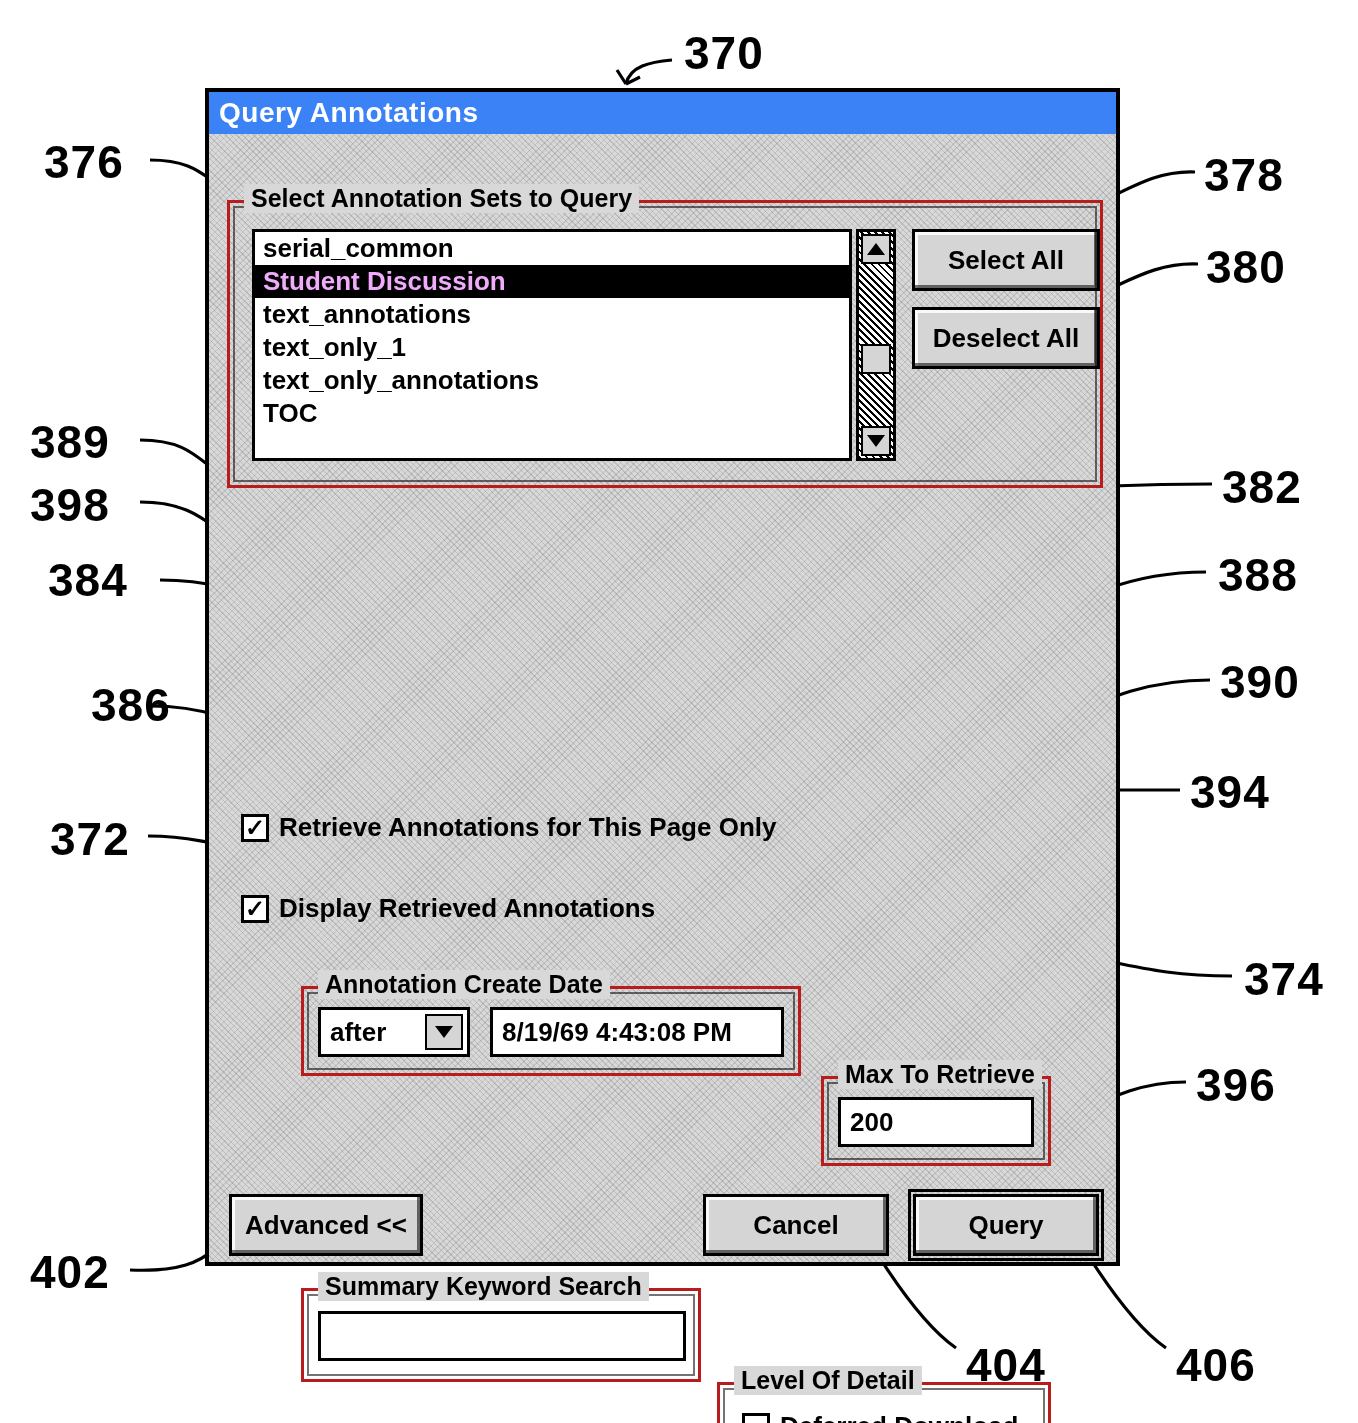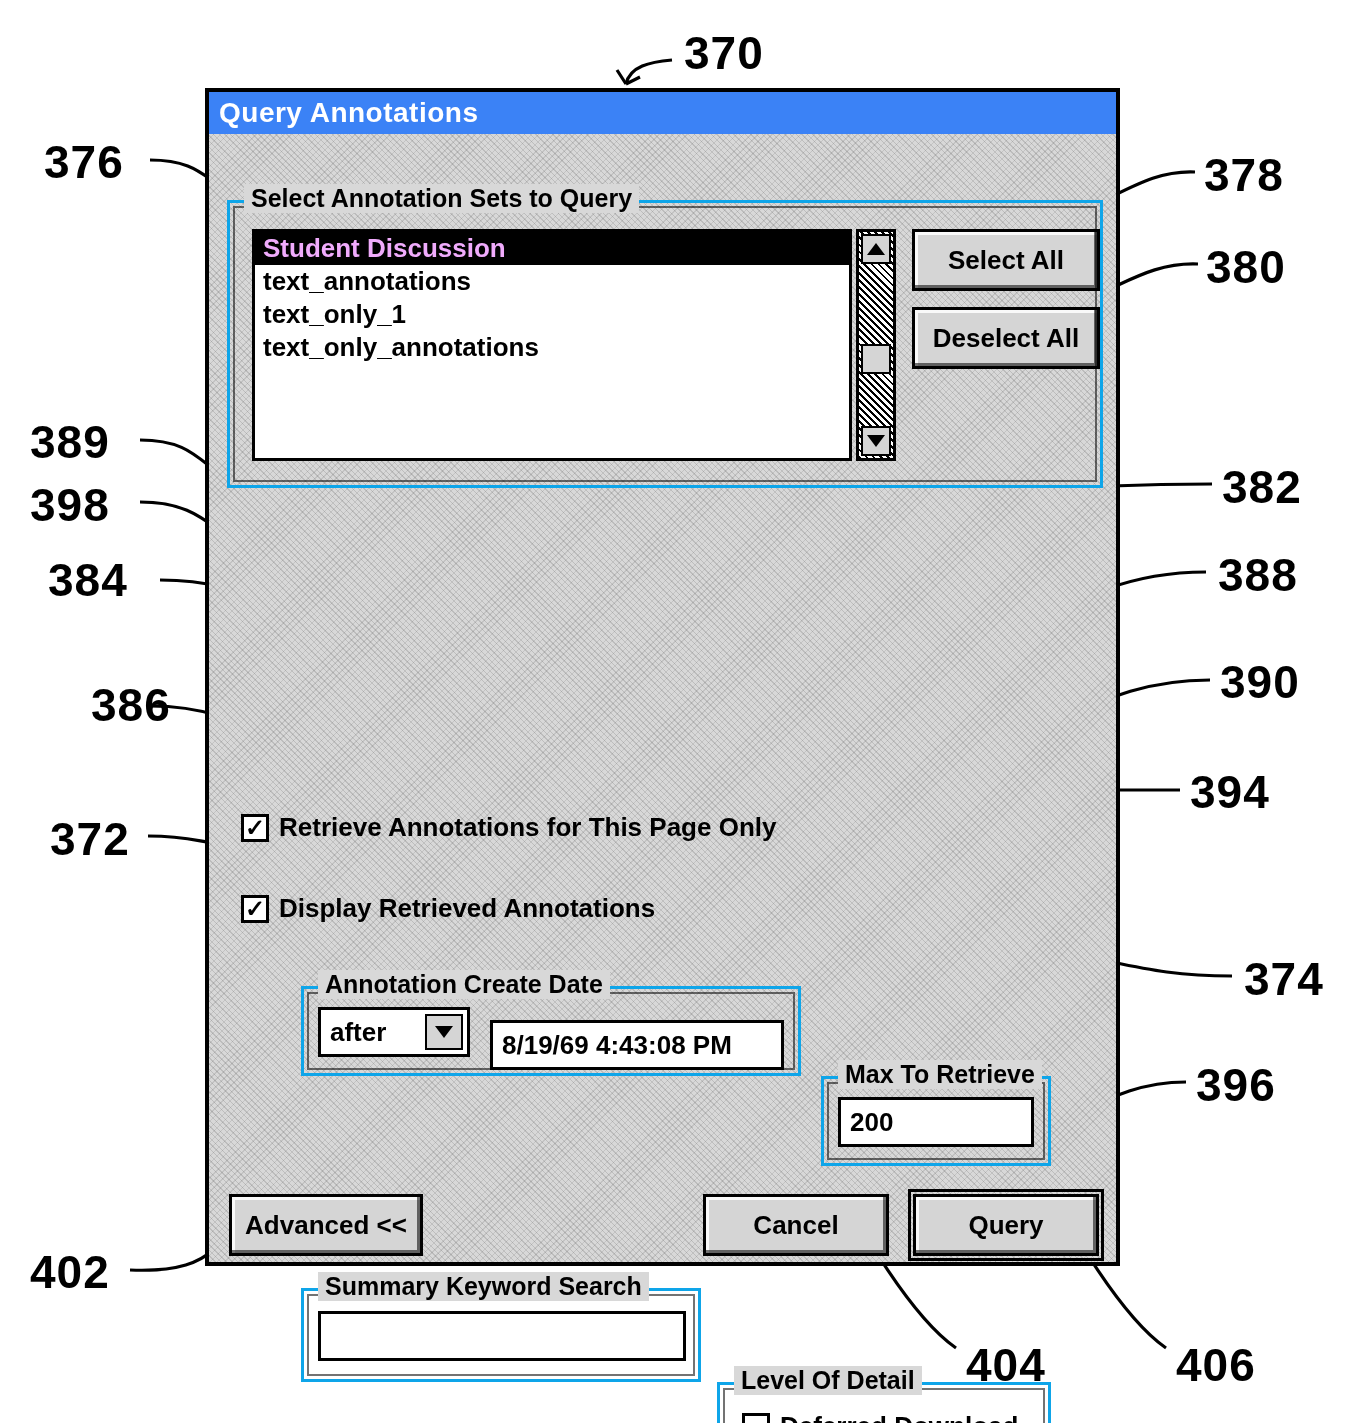--- a/index.html
+++ b/index.html
@@ -18,21 +18,21 @@
     background-image:
       repeating-linear-gradient(45deg, rgba(0,0,0,.17) 0 1px, transparent 1px 4px),
       repeating-linear-gradient(-45deg, rgba(0,0,0,.13) 0 1px, transparent 1px 5px);
     opacity:.75;}
   #dialog > *{position:relative;z-index:2;}
 
   .titlebar{height:42px;background:#3b82f6;color:#fff;display:flex;align-items:center;
             padding-left:10px;font-size:28px;font-weight:700;letter-spacing:.5px;}
 
   
-  .group{position:absolute;border:3px solid #0ea5e9;box-sizing:border-box;background:transparent;text-decoration:underline;}
+  .group{position:absolute;border:3px solid #b91c1c;box-sizing:border-box;background:transparent;text-decoration:underline;}
   .group::after{content:"";position:absolute;left:3px;top:3px;right:3px;bottom:3px;border:2px solid #000;
                 pointer-events:none;opacity:.55;}
   .glabel{position:absolute;top:-19px;left:14px;background:#d8d8d8;padding:0 7px;
           font-size:25px;font-weight:700;color:#000;white-space:nowrap;z-index:4;}
 
   
   .field{background:#fff;border:3px solid #000;box-sizing:border-box;
          display:flex;align-items:center;padding-left:9px;font-size:26px;font-weight:700;color:#000;}
   .field::after{content:"";}
 
@@ -122,24 +122,26 @@
 <div id="dialog">
 
   <div class="titlebar">
     <span>Query Annotations</span>
   </div>
 
   <div class="group" style="left:18px;top:66px;width:876px;height:288px;">
     <div class="glabel">Select Annotation Sets to Query</div>
 
     <div id="listbox">
+      <div class="li">serial_common</div>
       <div class="li sel">Student Discussion</div>
       <div class="li">text_annotations</div>
       <div class="li">text_only_1</div>
       <div class="li">text_only_annotations</div>
+      <div class="li">TOC</div>
     </div>
 
     <div id="scroll">
       <div class="sbtn up">
           <div class="tri u"></div>
         </div>
       <div class="thumb"></div>
       <div class="sbtn dn">
           <div class="tri d"></div>
         </div>
@@ -167,21 +169,21 @@
   </div>
 
   <div class="group" style="left:92px;top:502px;width:500px;height:90px;">
     <div class="glabel">Annotation Create Date</div>
     <div class="combo" style="position:absolute;left:14px;top:18px;width:152px;height:50px;">
       <span>after</span>
       <span class="arrowbox">
           <span class="tri d"></span>
         </span>
     </div>
-    <div class="field" style="position:absolute;left:186px;top:18px;width:294px;height:50px;margin-top:13px;">
+    <div class="field" style="position:absolute;left:186px;top:18px;width:294px;height:50px;">
       <span>8/19/69 4:43:08 PM</span>
     </div>
   </div>
 
   <div class="group" style="left:612px;top:502px;width:230px;height:90px;">
     <div class="glabel">Max To Retrieve</div>
     <div class="field" style="position:absolute;left:14px;top:18px;width:196px;height:50px;">
       <span>200</span>
     </div>
   </div>

